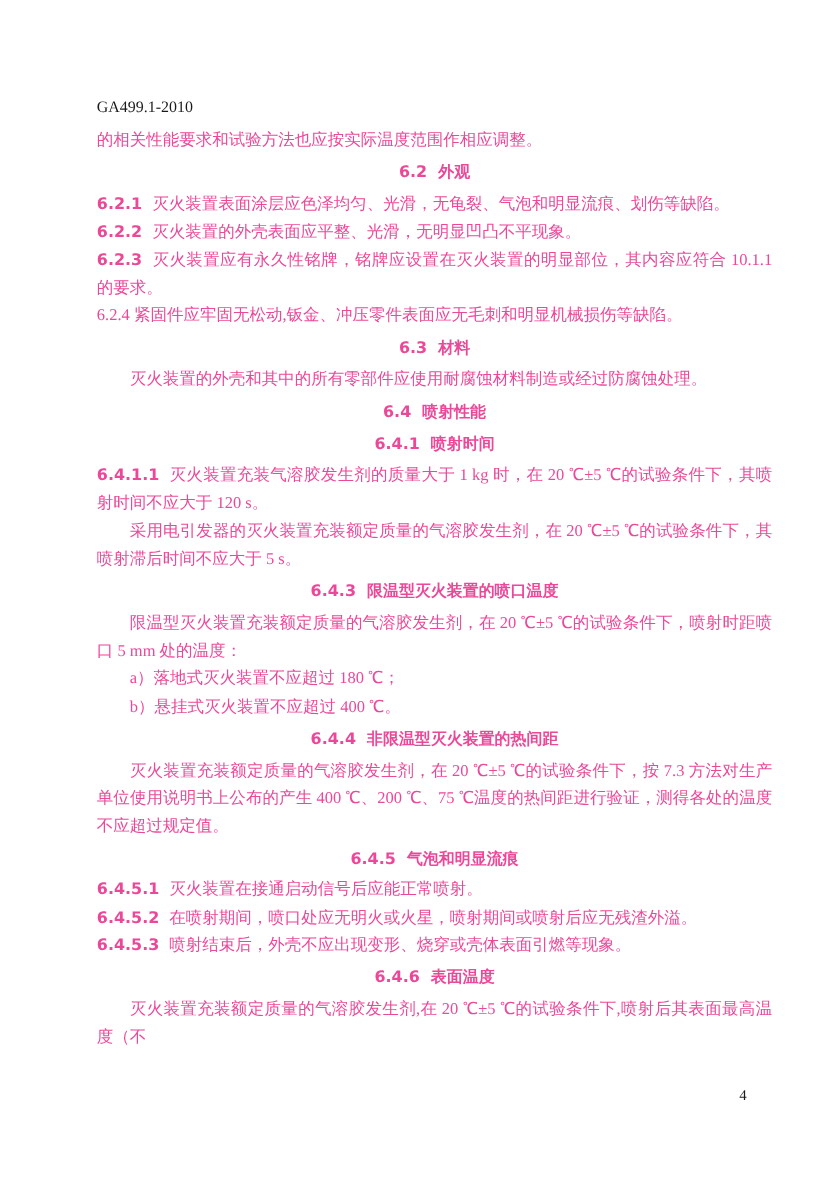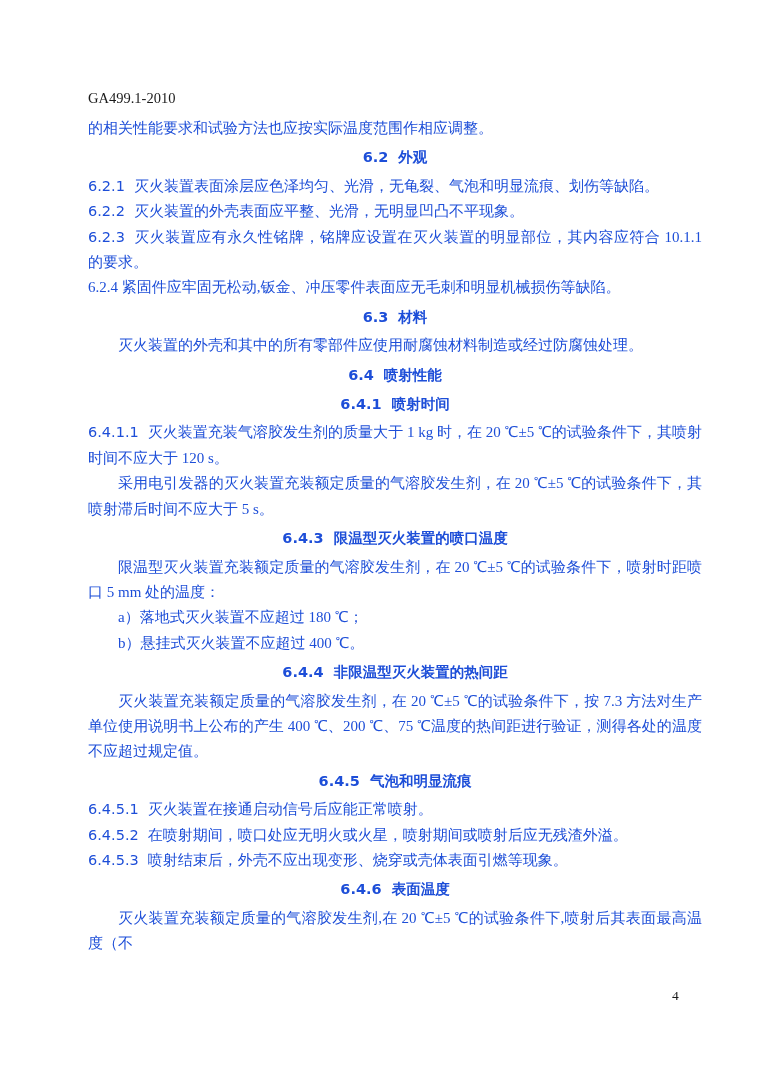--- a/index.html
+++ b/index.html
@@ -30,35 +30,35 @@
     left: 88px;
     top: 116px;
     width: 614px;
   }
   .doc-body p {
     margin: 0;
     font-family: "Liberation Serif", serif;
     font-size: 15px;
     line-height: 25.4px;
     text-align: justify;
-    color: #1d4ed8;
+    color: #ec4899;
   }
   .doc-body p.heading {
     font-family: "DejaVu Sans", sans-serif;
     font-weight: bold;
     font-size: 14.5px;
     text-align: center;
     margin: 4px 0 3px 0;
   }
   .doc-body p.heading .num {
     margin-right: 10px;
   }
   .doc-body p.clause .num {
     font-family: "DejaVu Sans", sans-serif;
-    font-weight: normal;
+    font-weight: bold;
     font-size: 14.5px;
     margin-right: 9px;
   }
   .doc-body p.indent {
     text-indent: 2em;
   }
   .doc-body p.list {
     padding-left: 2em;
   }
   .page-number {

